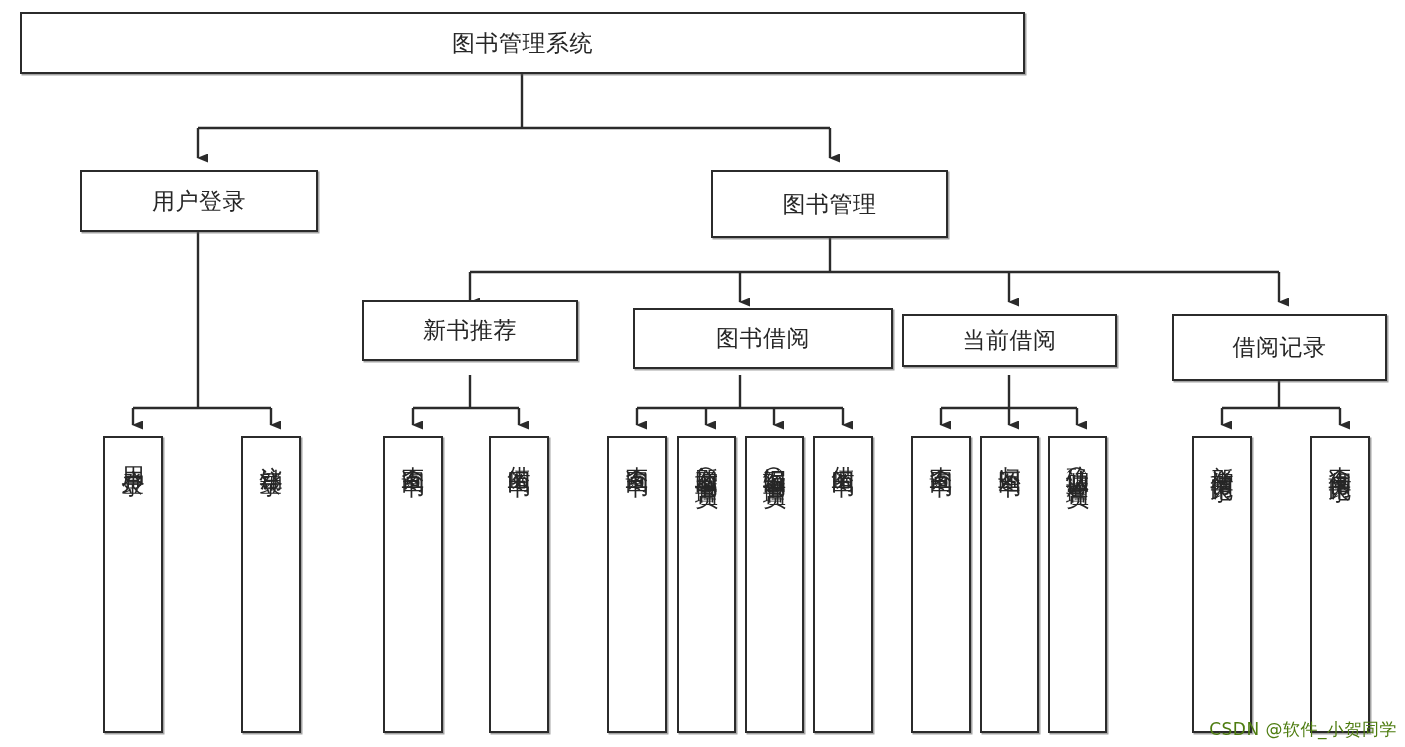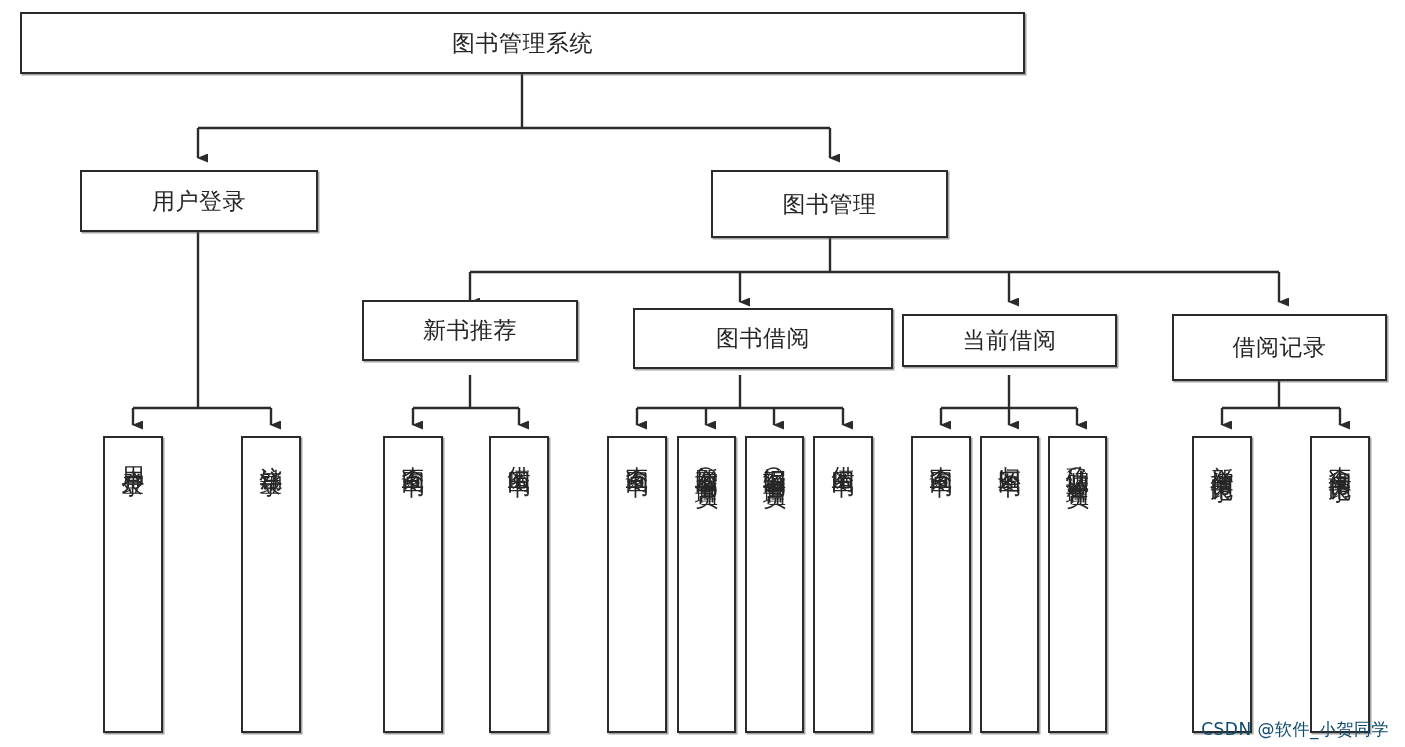--- a/index.html
+++ b/index.html
@@ -63,24 +63,24 @@
     writing-mode: vertical-rl;
     text-orientation: upright;
     -webkit-text-orientation: upright;
     font-size: 23px;
     line-height: 1.0;
     letter-spacing: 3px;
     white-space: nowrap;
   }
   .watermark {
     position: absolute;
-    right: 16px;
+    right: 8px;
     bottom: 6px;
     font-size: 17px;
-    color: #0c4a6e;
+    color: #4d7c0f;
     letter-spacing: 0.5px;
     z-index: 5;
     white-space: nowrap;
     font-family: "DejaVu Sans", "Liberation Sans", sans-serif;
   }
 </style>
 </head>
 <body>
 
 <div id="diagram-root">

